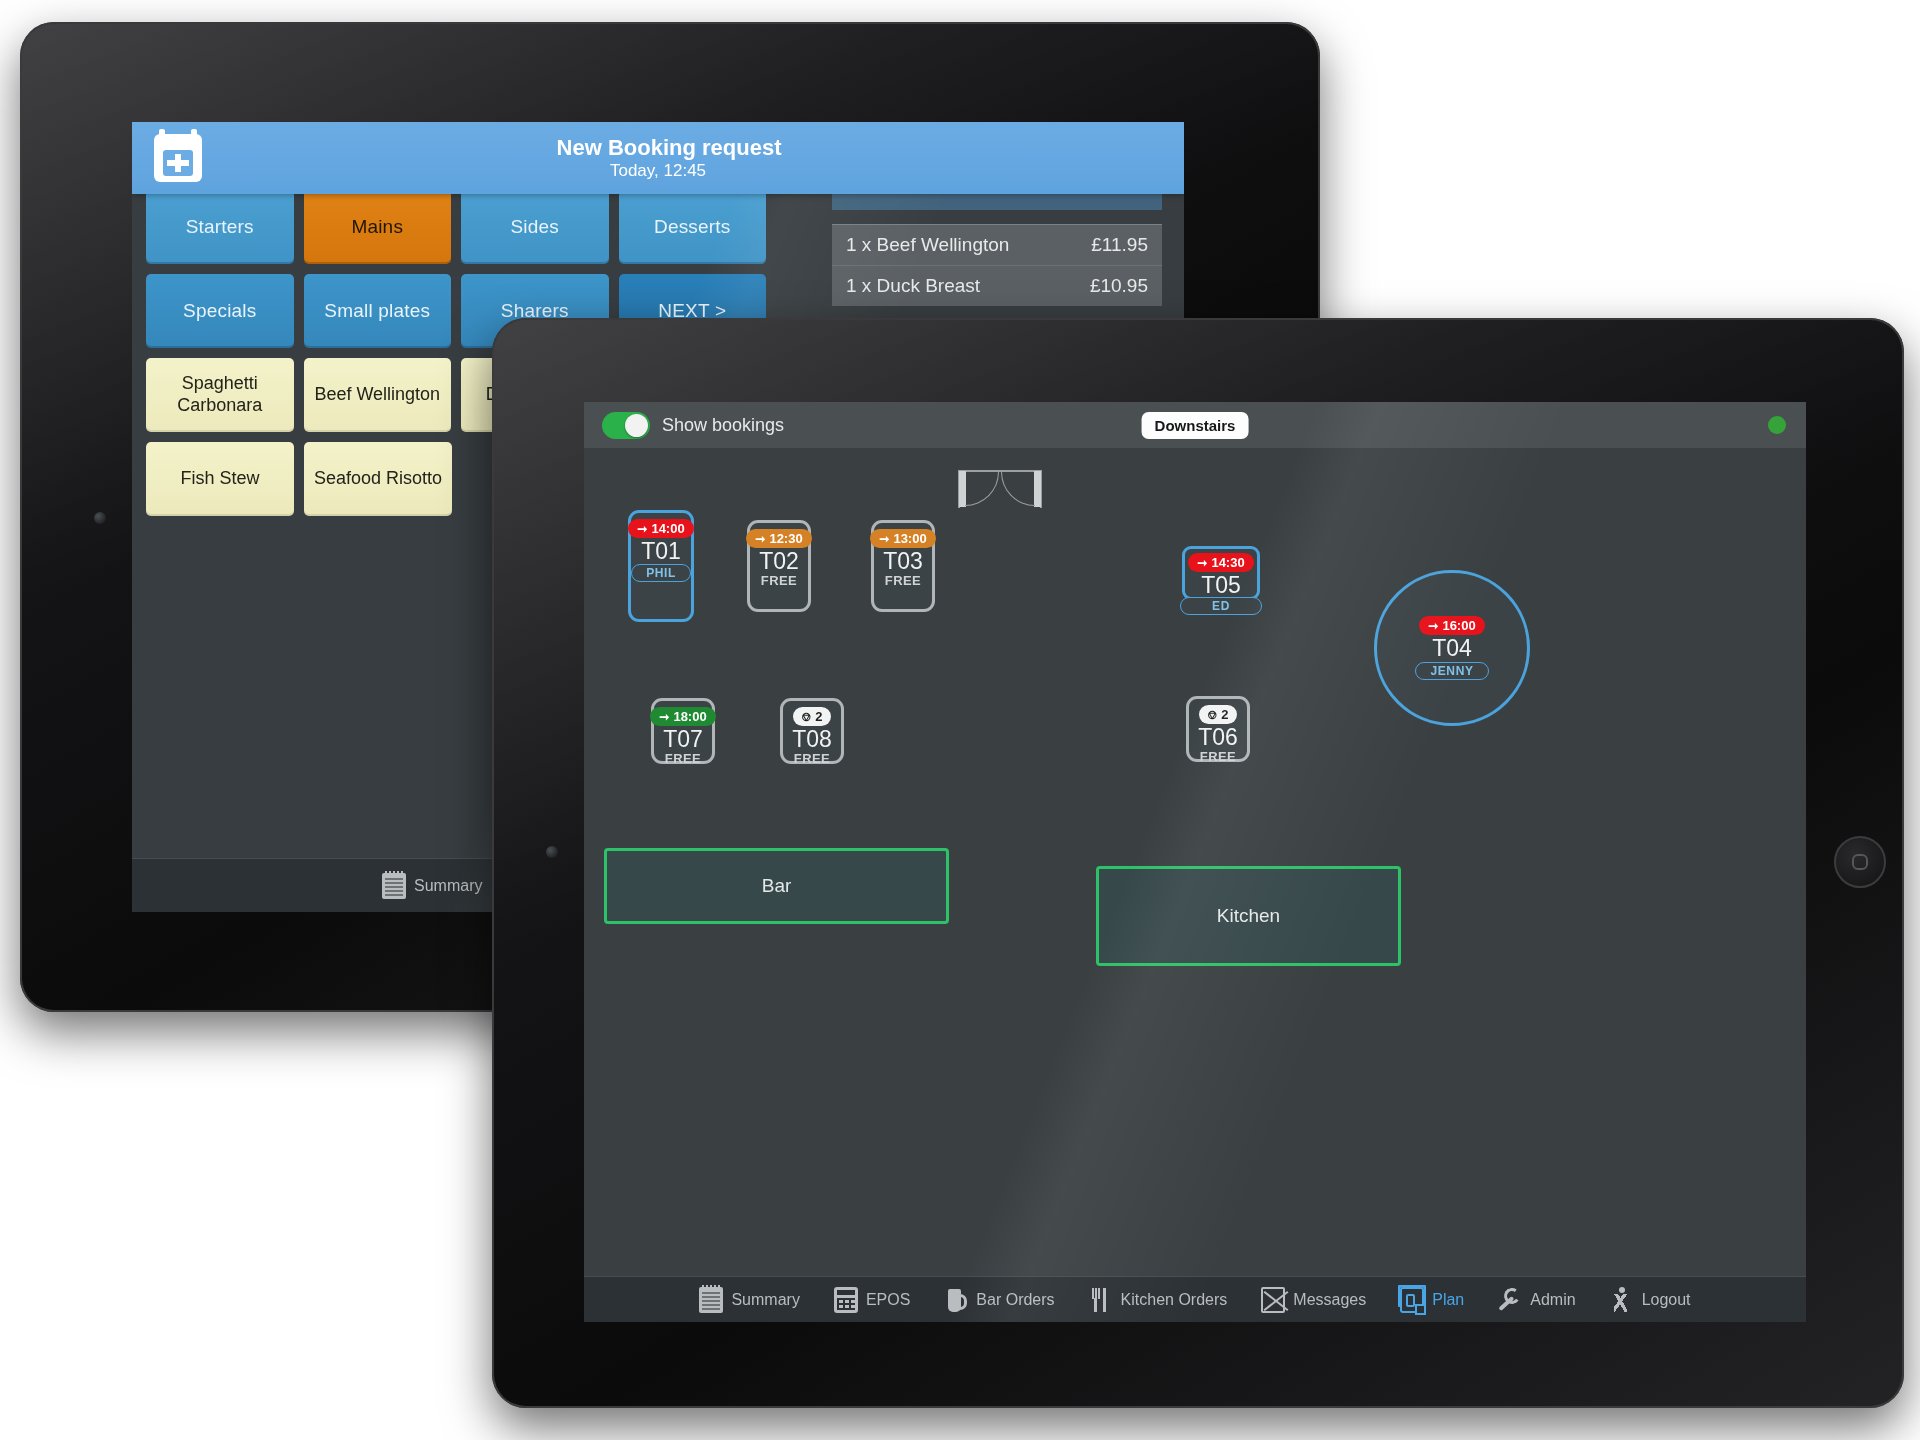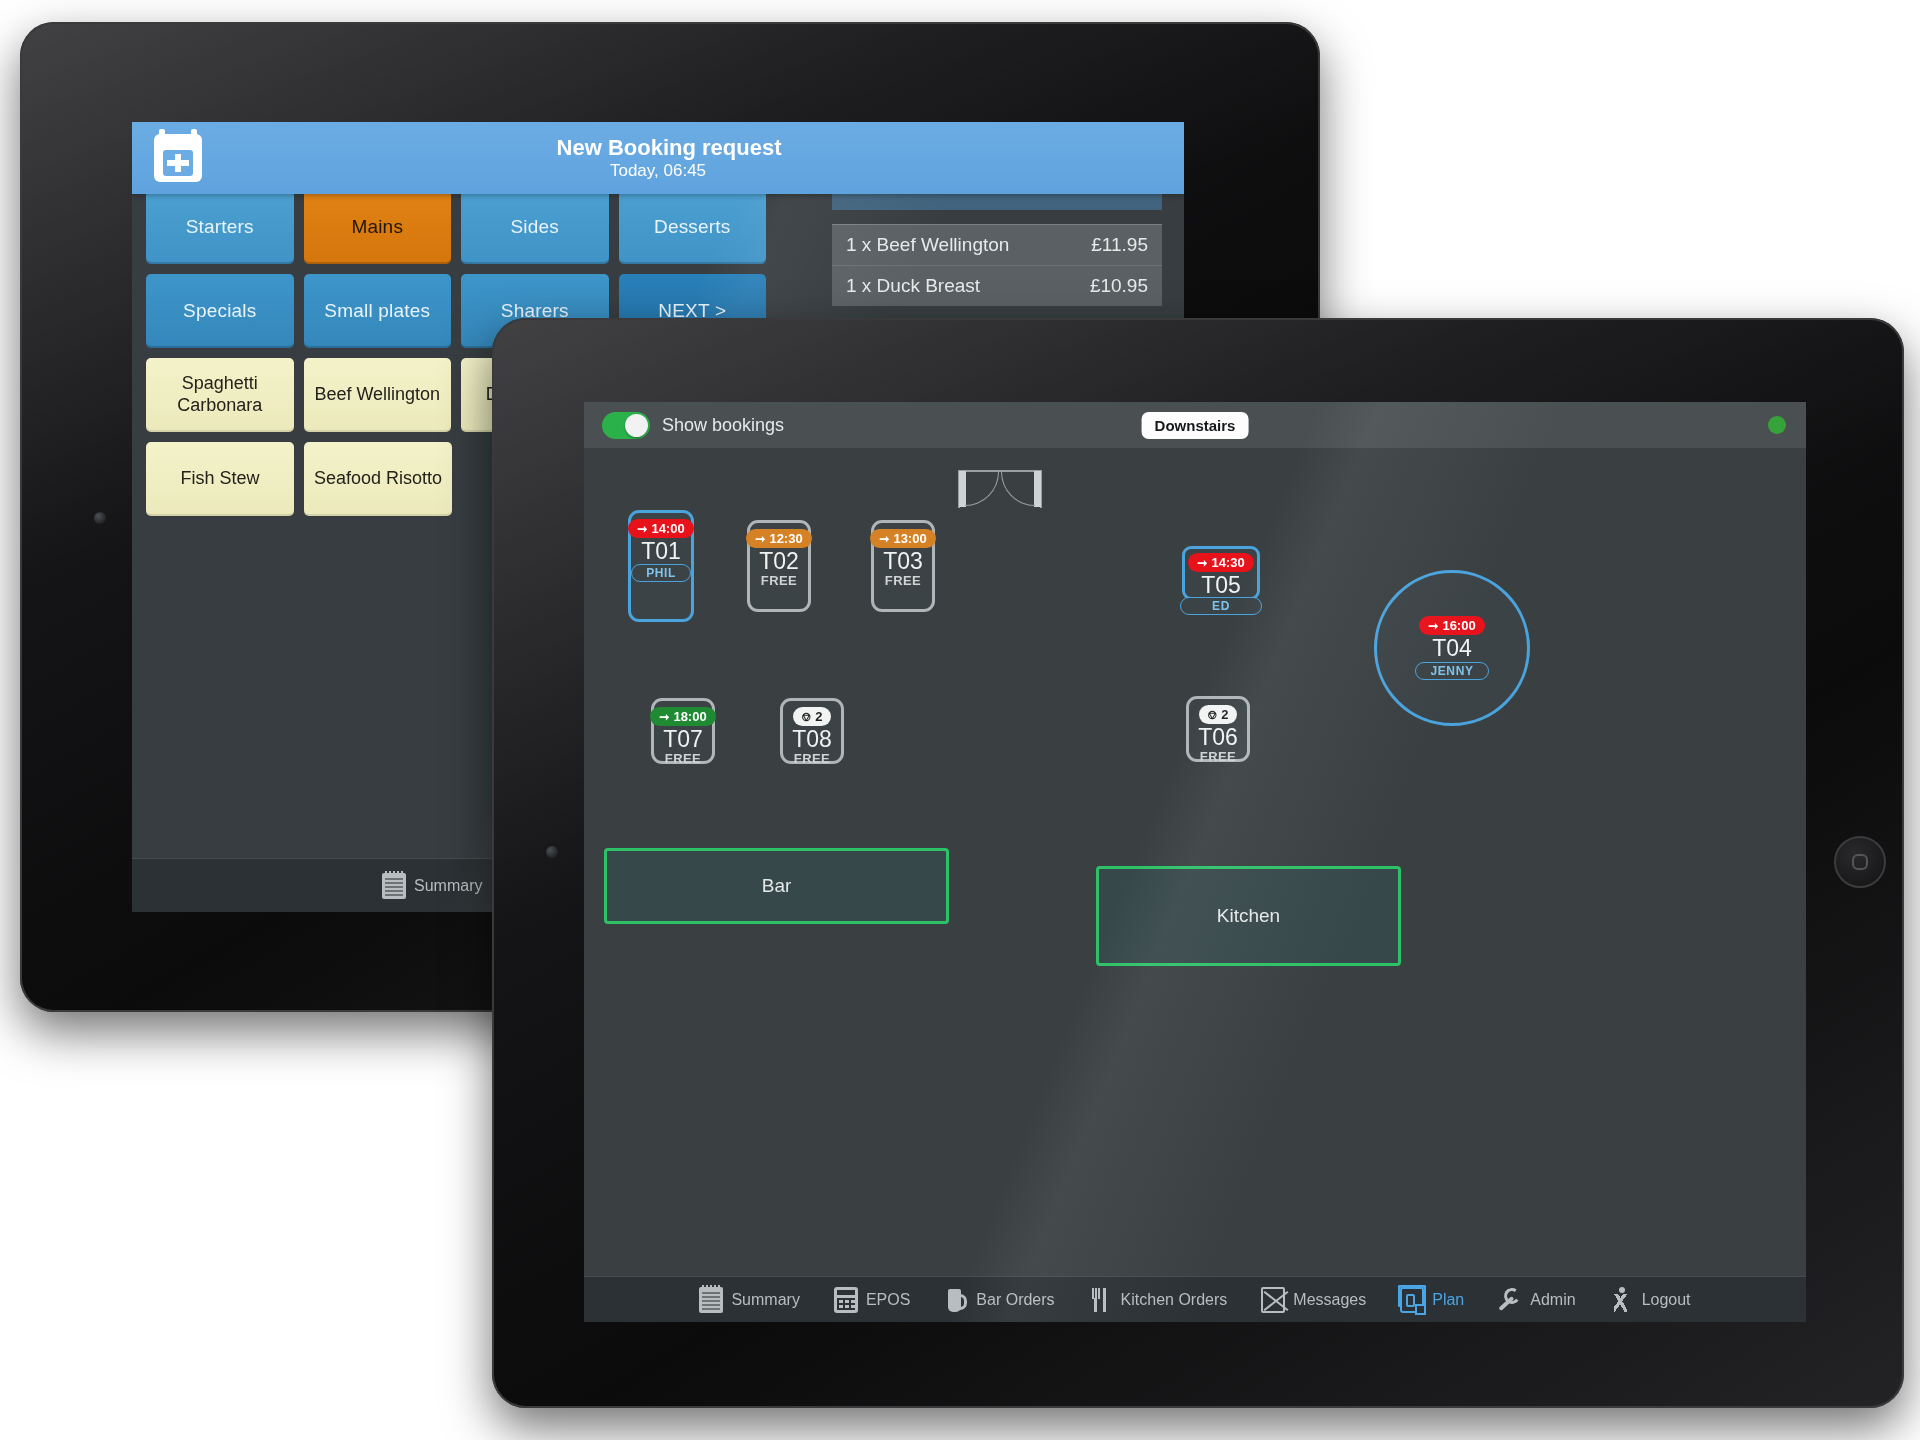--- a/index.html
+++ b/index.html
@@ -358,21 +358,21 @@
         <div class="banner">
           <div class="calicon">
             <div class="tabs">
                 <span></span>
                 <span></span>
               </div>
             <div class="plusbox"></div>
           </div>
           <div class="btext">
             <div class="btitle">New Booking request</div>
-            <div class="bsub">Today, 06:45</div>
+            <div class="bsub">Today, 12:45</div>
           </div>
         </div>
 
         <div class="navbar">
           <div class="navitem">
             <span class="navicon ic-summary"></span>
             <span>Summary</span>
           </div>
           <div class="navitem active">
             <span class="navicon ic-epos"></span>

